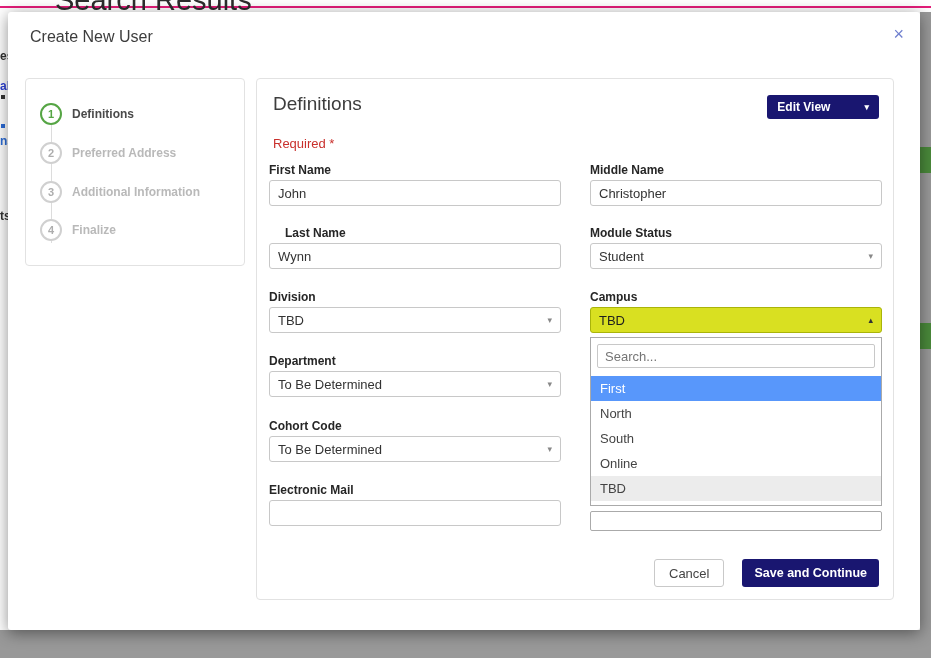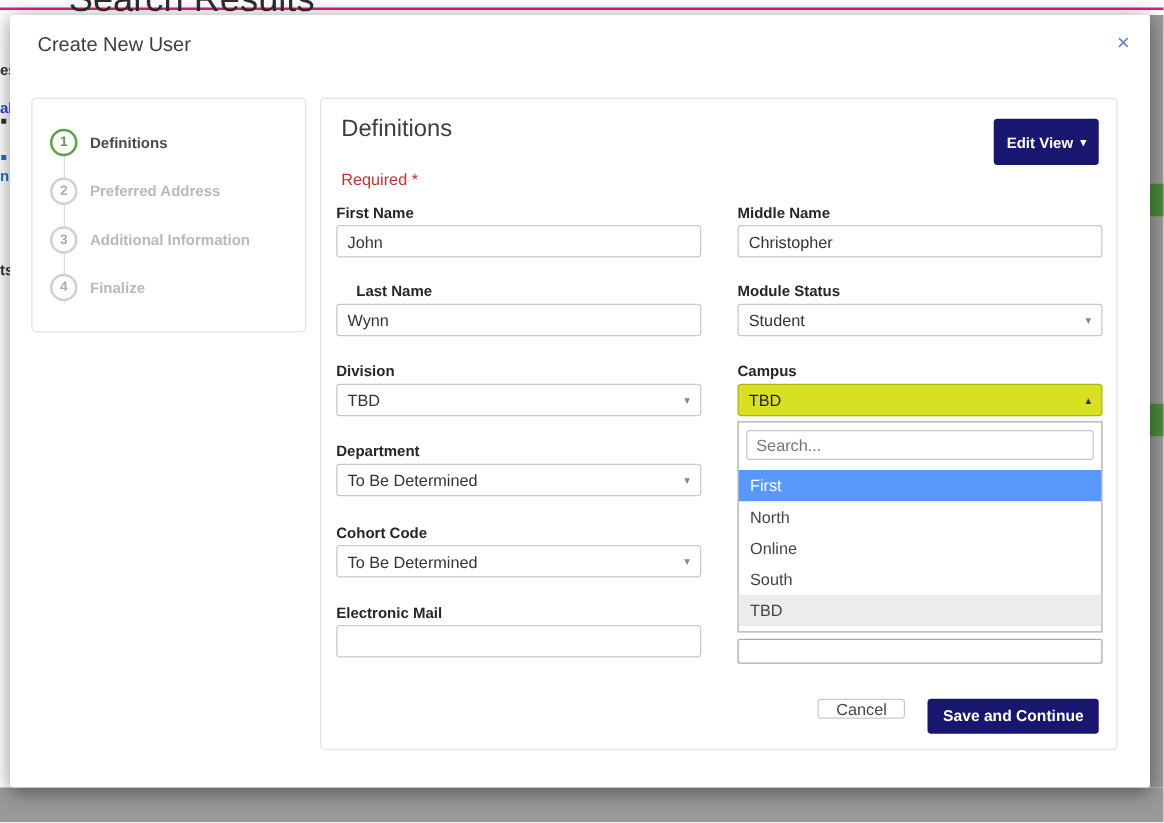--- a/index.html
+++ b/index.html
@@ -39,23 +39,23 @@
   .step.active .step-circle { border:2px solid #55a544; color:#55a544; }
   .step.pending .step-circle { border:2px solid #d0d0d0; color:#adadad; }
   .step-label { margin-left:10px; font-size:12px; font-weight:bold; }
   .step.active .step-label { color:#4a4a4a; }
   .step.pending .step-label { color:#b9b9b9; }
   .step.s1 { top:24px; } .step.s2 { top:63px; } .step.s3 { top:102px; } .step.s4 { top:140px; }
 
   
   .main-card { position:absolute; left:248px; top:66px; width:638px; height:522px; border:1px solid #e2e2e2; border-radius:4px; background:#fff; }
   .panel-title { position:absolute; left:16px; top:14px; font-size:19px; color:#3d3d3d; }
-  .edit-view-btn { position:absolute; right:14px; top:16px; height:37px; background:#191670; color:#fff; border:none;
+  .edit-view-btn { position:absolute; right:14px; top:16px; height:24px; background:#191670; color:#fff; border:none;
                    border-radius:3px; font-size:12px; font-weight:bold; padding:0 10px; cursor:pointer;
-                   font-family:"Liberation Sans", sans-serif; display:flex; align-items:center; }
+                   font-family:"Liberation Sans", sans-serif; display:flex; align-items:center;gap:28px; }
   .edit-view-btn .caret { margin-left:6px; font-size:9px; }
   .required-note { position:absolute; left:16px; top:57px; font-size:13px; color:#c9302c; }
 
   .fld-label { position:absolute; font-size:12px; font-weight:bold; color:#262626; white-space:nowrap; }
   .fld-input, .fld-select { position:absolute; width:292px; height:26px; border:1px solid #c8c8c8; border-radius:3px;
                             background:#fff; font-size:13px; color:#333; padding:4px 8px;
                             font-family:"Liberation Sans", sans-serif; }
   .fld-select { display:flex; align-items:center; cursor:pointer; }
   .fld-select .caret { margin-left:auto; color:#888; font-size:9px; }
   .col-l { left:12px; } .col-r { left:333px; }
@@ -79,21 +79,21 @@
                padding:3px 7px; color:#333; font-family:"Liberation Sans", sans-serif; display:block; }
   .dd-list { margin-top:8px; }
   .dd-option { height:25px; line-height:25px; padding:0 9px; font-size:13px; color:#444; cursor:pointer; }
   .dd-option.hl { background:#5897fb; color:#fff; }
   .dd-option.sel { background:#ececec; }
 
   .under-field { position:absolute; left:333px; top:432px; width:292px; height:20px; border:1px solid #aaa;
                  border-radius:2px; background:#fff; }
 
   .footer-btns { position:absolute; right:14px; top:480px; display:flex; gap:18px; }
-  .btn-cancel { height:16px; padding:0 14px; border:1px solid #c9c9c9; border-radius:3px; background:#fff; color:#444;
+  .btn-cancel { height:28px; padding:0 14px; border:1px solid #c9c9c9; border-radius:3px; background:#fff; color:#444;
                 font-size:13px; cursor:pointer; font-family:"Liberation Sans", sans-serif; }
   .btn-save { height:28px; padding:0 12px; border:none; border-radius:3px; background:#191670; color:#fff;
               font-size:12.5px; font-weight:bold; cursor:pointer; font-family:"Liberation Sans", sans-serif; }
 </style>
 </head>
 <body>
 
 <div class="stage">
 
   <div class="accent-line"></div>
@@ -182,22 +182,22 @@
       </div>
 
       <div class="fld-label col-l lbl-email">Electronic Mail</div>
       <input class="fld-input col-l in-email" value="" style="">
 
       <div class="dropdown-panel">
         <input class="dd-search" placeholder="Search..." style="">
         <div class="dd-list">
           <div class="dd-option hl">First</div>
           <div class="dd-option">North</div>
+          <div class="dd-option">South</div>
           <div class="dd-option">Online</div>
-          <div class="dd-option">South</div>
           <div class="dd-option sel">TBD</div>
         </div>
       </div>
       <div class="under-field"></div>
 
       <div class="footer-btns">
         <button class="btn-cancel">Cancel</button>
         <button class="btn-save">Save and Continue</button>
       </div>
     </div>

